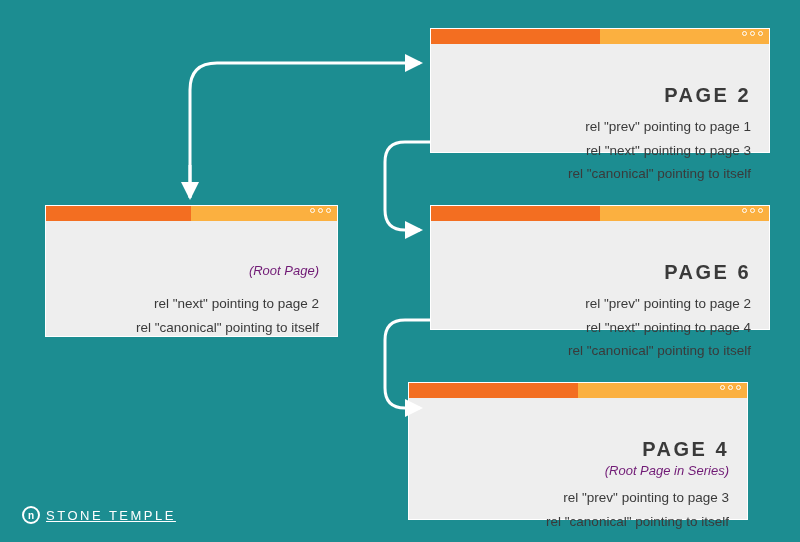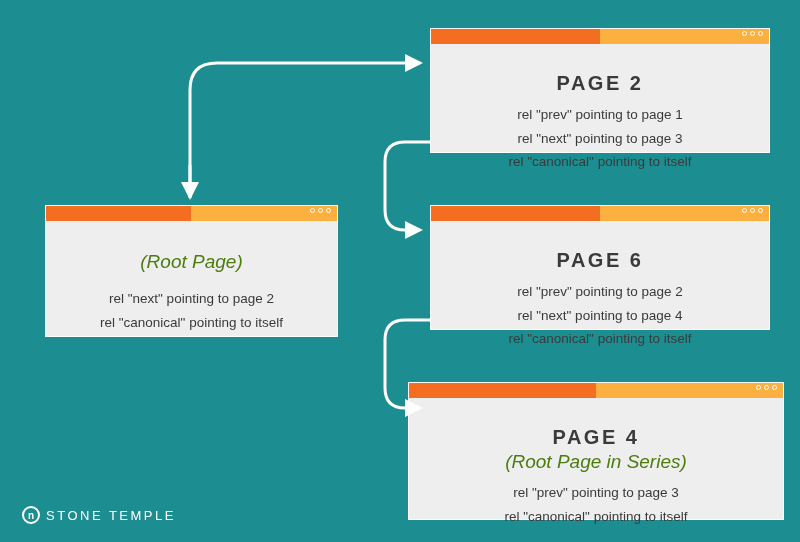--- a/index.html
+++ b/index.html
@@ -28,32 +28,33 @@
     top: 2px;
     display: flex;
     gap: 3px;
   }
   .card-bar .dot {
     width: 5px; height: 5px; border-radius: 50%;
     border: 1px solid #fff;
   }
   .card-body {
     padding: 28px 18px 14px 18px;
-    text-align: center;
+    text-align: right;
+    margin-top: 12px;
   }
   .card-title {
     font-weight: 700;
     letter-spacing: 2.5px;
     color: #3a3a3a;
     font-size: 20px;
   }
   .card-sub {
     font-style: italic;
-    color: #4d7c0f;
-    font-size: 19px;
+    color: #701a75;
+    font-size: 13px;
     margin-top: 2px;
   }
   .card-line {
     font-size: 13.5px;
     color: #3a3a3a;
     margin-top: 4px;
     line-height: 1.45;
   }
   .card-lines { margin-top: 10px; }
   .card1 .card-lines { margin-top: 16px; }
@@ -79,20 +80,21 @@
   .logo .circ {
     width: 18px; height: 18px; border: 2px solid #fff; border-radius: 50%;
     display: flex; align-items: center; justify-content: center;
     font-size: 10px; font-weight: 700; color: #fff;
     font-family: Arial, sans-serif;
   }
   .logo .txt {
     font-size: 13px;
     letter-spacing: 2.5px;
     font-weight: 500;
+    text-decoration: underline;
   }
 </style>
 </head>
 <body>
 
 <div class="card card1" style="left:45px; top:205px; width:293px; height:132px;">
   <div class="card-bar">
     <div class="dots">
       <span class="dot"></span>
       <span class="dot"></span>
@@ -137,21 +139,21 @@
   <div class="card-body">
     <div class="card-title">PAGE 6</div>
     <div class="card-lines">
       <div class="card-line">rel "prev" pointing to page 2</div>
       <div class="card-line">rel "next" pointing to page 4</div>
       <div class="card-line">rel "canonical" pointing to itself</div>
     </div>
   </div>
 </div>
 
-<div class="card" style="left:408px; top:382px; width:376px; height:138px;">
+<div class="card" style="left:408px; top:382px; width:340px; height:138px;">
   <div class="card-bar">
     <div class="dots">
       <span class="dot"></span>
       <span class="dot"></span>
       <span class="dot"></span>
     </div>
   </div>
   <div class="card-body">
     <div class="card-title">PAGE 4</div>
     <div class="card-sub">(Root Page in Series)</div>

